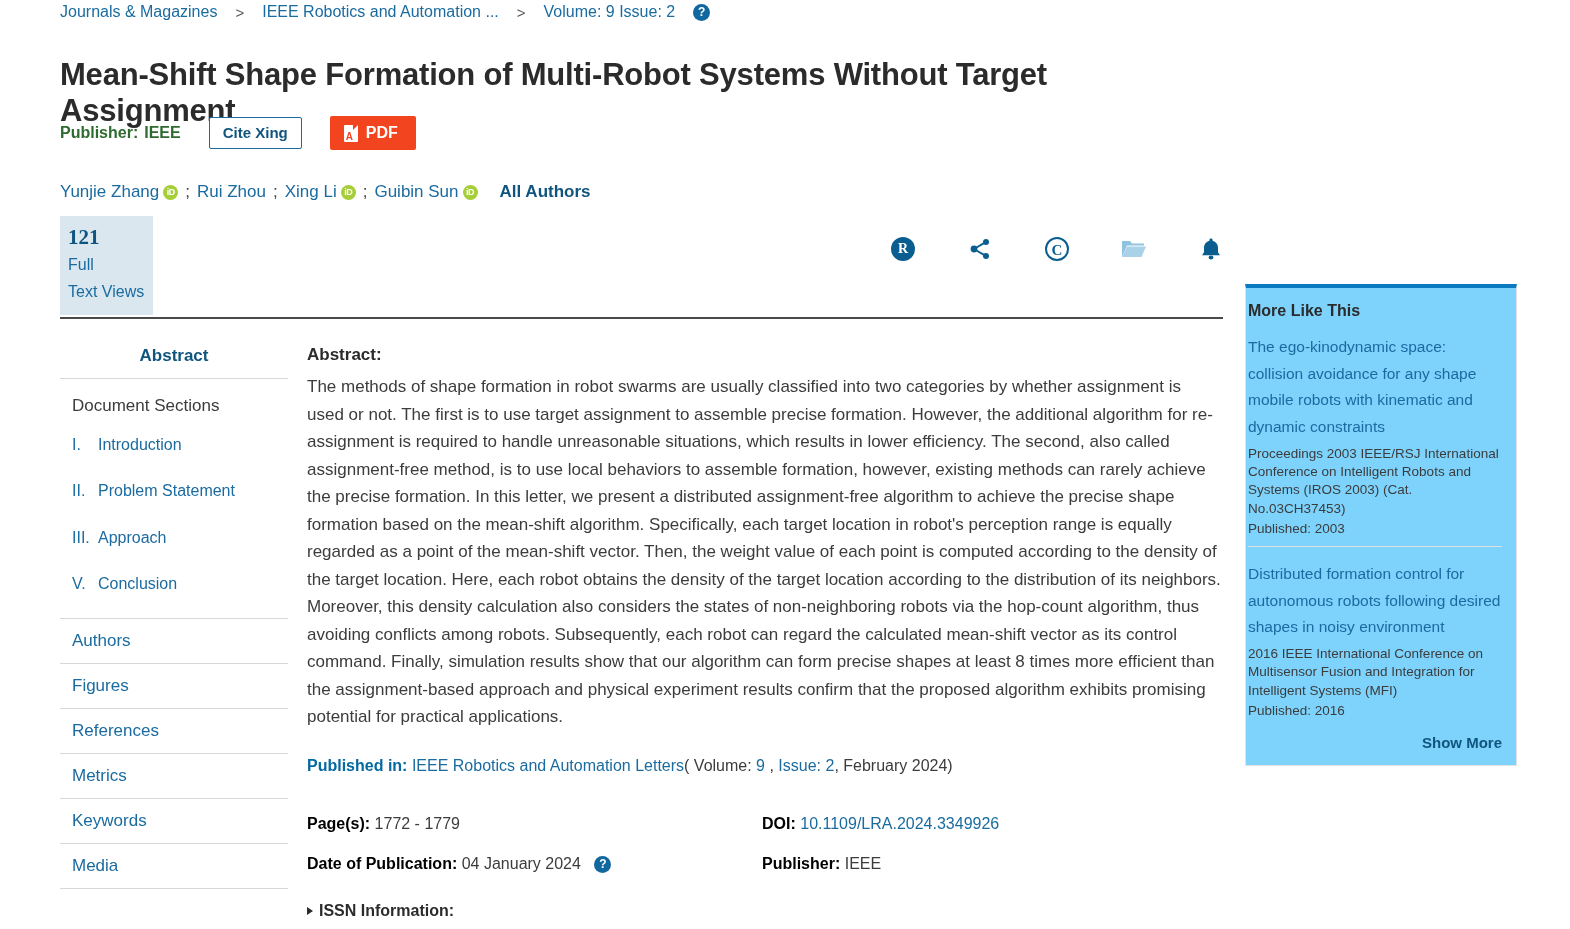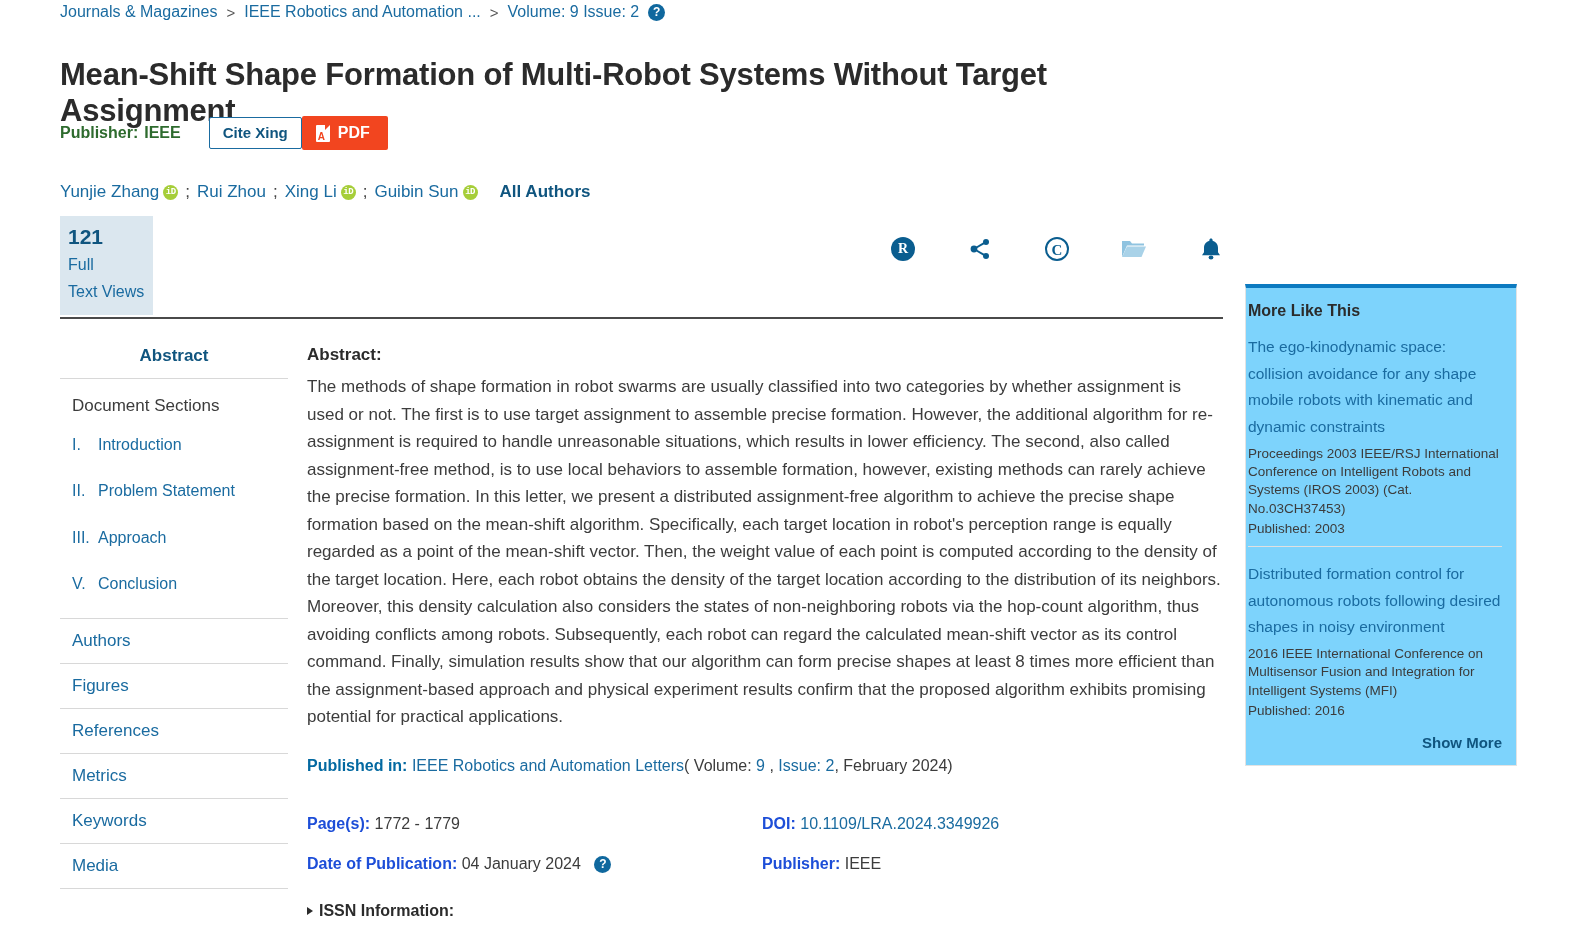--- a/index.html
+++ b/index.html
@@ -24,20 +24,21 @@
   
   .breadcrumb {
     position: absolute;
     left: 60px;
     top: 3px;
     display: flex;
     align-items: center;
     font-size: 16px;
     color: #006699;
     white-space: nowrap;
+    gap: 9px;
   }
   .breadcrumb a {
     color: #1a6ba0;
     text-decoration: none;
     cursor: pointer;
   }
   .crumb-sep {
     color: #555;
     margin: 0 9px;
     font-size: 15px;
@@ -99,20 +100,21 @@
     color: #10557f;
     font-size: 15px;
     font-weight: bold;
     padding: 7px 13px;
     border-radius: 2px;
     cursor: pointer;
     font-family: "Liberation Sans", sans-serif;
     line-height: 1.1;
   }
   .pdf-btn {
+    margin-left: 28px;
     background: #f2451f;
     color: #ffffff;
     border: none;
     font-size: 16px;
     font-weight: bold;
     padding: 8px 18px 8px 14px;
     border-radius: 2px;
     cursor: pointer;
     display: flex;
     align-items: center;
@@ -169,21 +171,20 @@
     background: #a6ce39;
     color: #ffffff;
     font-size: 9px;
     font-weight: bold;
     line-height: 15px;
     text-align: center;
     margin-left: 4px;
     vertical-align: middle;
     cursor: pointer;
     letter-spacing: -0.5px;
-    font-family: Liberation Mono, monospace;
   }
   .semi {
     color: #444;
     margin: 0 7px;
   }
   .all-authors {
     margin-left: 22px;
     color: #10557f;
     font-weight: bold;
     font-size: 17px;
@@ -200,20 +201,21 @@
     background: #dbe7ef;
     padding: 8px 0 10px 8px;
     box-sizing: border-box;
     cursor: pointer;
   }
   .metrics-count {
     font-size: 21px;
     font-weight: bold;
     color: #10557f;
     line-height: 1.28;
+    font-family: Liberation Serif, serif;
   }
   .metrics-line {
     font-size: 16px;
     color: #1a6ba0;
     line-height: 1.7;
   }
   .action-icons {
     position: absolute;
     left: 884px;
     top: 230px;
@@ -351,21 +353,21 @@
   }
   .meta-row {
     display: flex;
     margin-bottom: 22px;
   }
   .meta-cell {
     font-size: 16px;
     color: #3c3c3c;
   }
   .meta-cell.left { width: 455px; }
-  .meta-cell b { color: #1d4ed8; }
+  .meta-cell b { color: #000000; }
   .meta-cell a {
     color: #1a6ba0;
     text-decoration: none;
     cursor: pointer;
   }
 
   .issn-row {
     position: absolute;
     left: 307px;
     top: 902px;

